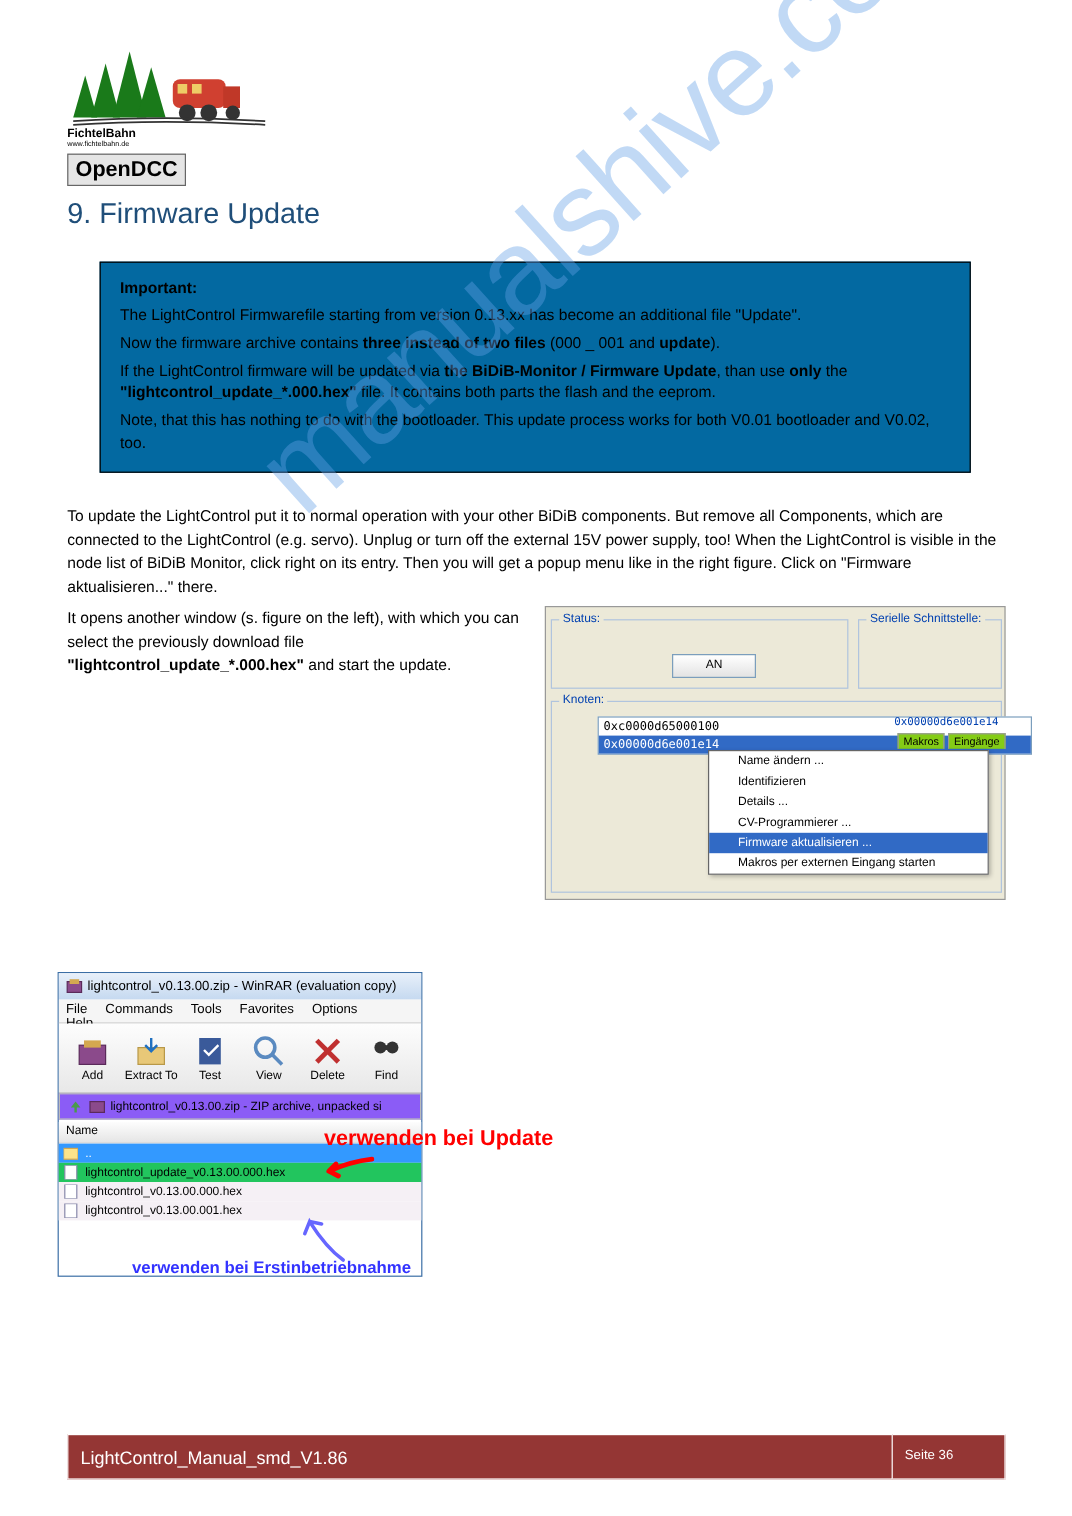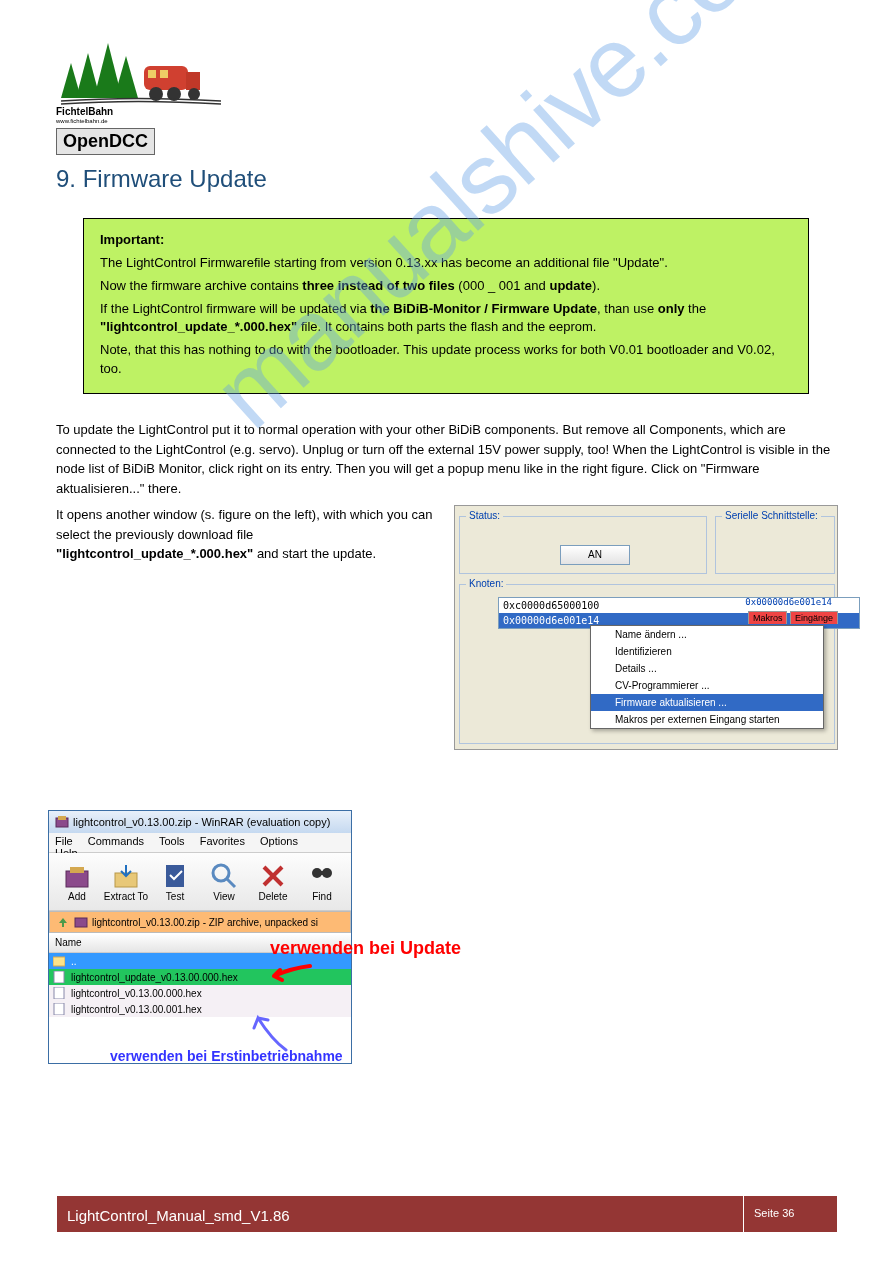--- a/index.html
+++ b/index.html
@@ -49,21 +49,21 @@
       font-weight: normal;
       color: #1f4e79;
       text-align: right;
     }
     .yellow-box {
       position: absolute;
       top: 218px;
       left: 83px;
       width: 726px;
       height: 176px;
-      background: #bef264;
+      background: #0369a1;
       border: 1px solid #000;
       padding: 12px 16px;
       font-size: 13px;
       line-height: 1.45;
     }
     .yellow-box .important-label {
       font-weight: bold;
     }
     .yellow-box p { margin-bottom: 4px; }
     .yellow-box .bold { font-weight: bold; }
@@ -159,21 +159,21 @@
     }
     .tab-strip {
       position: absolute;
       top: 12px;
       right: -4px;
       font-size: 9px;
     }
     .tab {
       display: inline-block;
       border: 1px solid #999;
-      background: #ef4444;
+      background: #84cc16;
       padding: 1px 4px;
       border-bottom: none;
     }
     .context-menu {
       position: absolute;
       top: 40px;
       left: 106px;
       width: 234px;
       background: #fff;
       border: 1px solid #666;
@@ -249,21 +249,21 @@
       font-size: 10px;
       cursor: default;
     }
     .tb-btn svg { width: 30px; height: 30px; }
     .winrar-pathbar {
       position: absolute;
       top: 100px;
       left: 0;
       right: 0;
       height: 22px;
-      background: #fdba74;
+      background: #8b5cf6;
       border: 1px solid #bbb;
       padding: 3px 6px;
       font-size: 10px;
       display: flex;
       align-items: center;
       gap: 4px;
     }
     .winrar-header {
       position: absolute;
       top: 124px;

